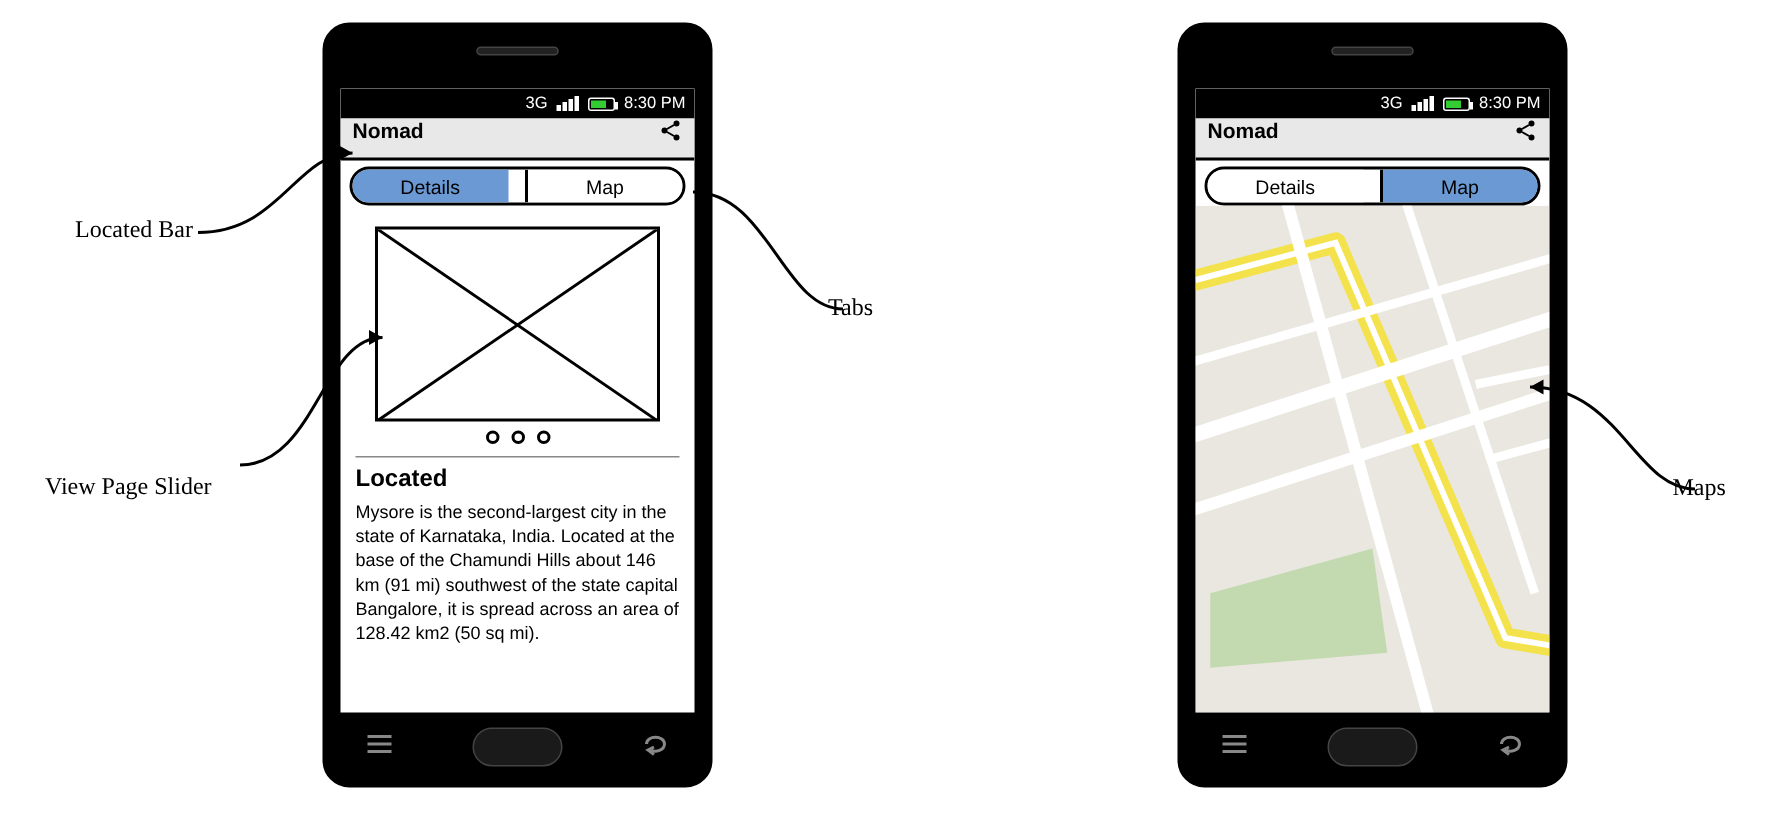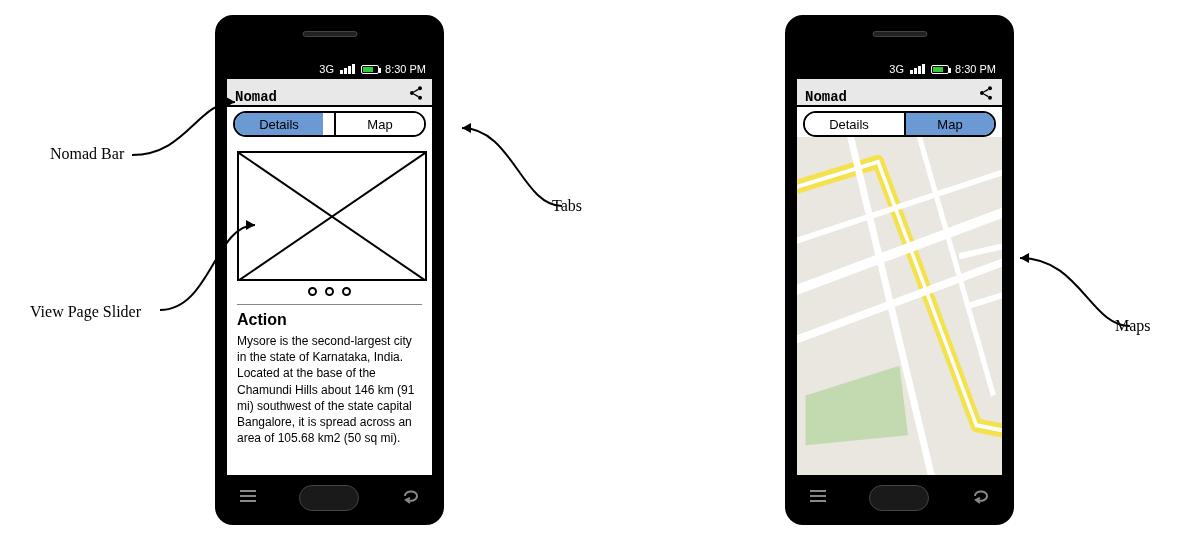--- a/index.html
+++ b/index.html
@@ -6,21 +6,21 @@
     body {
       font-family: "Comic Sans MS", "Segoe Script", cursive, sans-serif;
       background: #fff;
       width: 1181px;
       height: 543px;
       position: relative;
     }
 
     .phone {
       position: absolute;
-      width: 229px;
+      width: 260px;
       height: 510px;
       background: #000;
       border-radius: 18px;
       border: 2px solid #000;
     }
     .phone-left { left: 215px; top: 15px; }
     .phone-right { left: 785px; top: 15px; }
 
     .speaker {
       position: absolute;
@@ -79,25 +79,24 @@
     }
     .status-bar .bars span:nth-child(1){height:4px;}
     .status-bar .bars span:nth-child(2){height:6px;}
     .status-bar .bars span:nth-child(3){height:8px;}
     .status-bar .bars span:nth-child(4){height:10px;}
 
     .action-bar {
       background: #e8e8e8;
       border-bottom: 2px solid #000;
       height: 28px;
-      display:flex; align-items:flex-end; justify-content:space-between;
+      display:flex; align-items:flex-start; justify-content:space-between;
       padding: 0 8px;
       font-weight: bold;
       font-size: 14px;
-      font-family: Liberation Mono, monospace;
     }
     .share-icon { width:16px; height:16px; }
 
     .tabs {
       display:flex;
       height: 26px;
       border: 2px solid #000;
       margin: 4px 6px;
       border-radius: 13px;
       overflow:hidden;
@@ -161,21 +160,21 @@
       overflow:hidden;
     }
 
     
     .anno {
       position:absolute;
       font-size: 16px;
       font-family: "Comic Sans MS", cursive;
     }
     .anno-actionbar { left: 50px; top: 145px; }
-    .anno-viewpager { left: 30px; top: 303px; }
+    .anno-viewpager { left: 30px; top: 316px; }
     .anno-tabs { left: 552px; top: 197px; }
     .anno-maps { left: 1115px; top: 317px; }
 
     .arrow { position:absolute; pointer-events:none; }
   </style>
 </head>
 <body>
 
 <div class="phone phone-left">
   <div class="speaker"></div>
@@ -220,22 +219,22 @@
           <line x1="0" y1="0" x2="190" y2="130" stroke="#000" stroke-width="2"></line>
           <line x1="190" y1="0" x2="0" y2="130" stroke="#000" stroke-width="2"></line>
         </svg>
       </div>
       <div class="dots">
         <span class="dot"></span>
         <span class="dot"></span>
         <span class="dot"></span>
       </div>
       <div class="divider"></div>
-      <div class="title">Action</div>
-      <div class="body-text">Mysore is the second-largest city in the state of Karnataka, India. Located at the base of the Chamundi Hills about 146 km (91 mi) southwest of the state capital Bangalore, it is spread across an area of 105.68 km2 (50 sq mi).</div>
+      <div class="title">Located</div>
+      <div class="body-text">Mysore is the second-largest city in the state of Karnataka, India. Located at the base of the Chamundi Hills about 146 km (91 mi) southwest of the state capital Bangalore, it is spread across an area of 128.42 km2 (50 sq mi).</div>
     </div>
   </div>
 
   <div class="nav-bar">
     <span>
       <svg width="20" height="16" viewBox="0 0 20 16">
           <line x1="2" y1="3" x2="18" y2="3" stroke="#888" stroke-width="2"></line>
           <line x1="2" y1="8" x2="18" y2="8" stroke="#888" stroke-width="2"></line>
           <line x1="2" y1="13" x2="18" y2="13" stroke="#888" stroke-width="2"></line>
         </svg>
@@ -319,21 +318,21 @@
     <span class="nav-home"></span>
     <span>
       <svg width="20" height="18" viewBox="0 0 20 18">
           <path d="M4 9 C 4 3, 16 3, 16 9 C 16 13, 10 15, 7 13" fill="none" stroke="#888" stroke-width="2"></path>
           <polyline points="9,16 5,13 9,11" fill="none" stroke="#888" stroke-width="2"></polyline>
         </svg>
     </span>
   </div>
 </div>
 
-<div class="anno anno-actionbar">Nomad Bar</div>
+<div class="anno anno-actionbar">Located Bar</div>
 <div class="anno anno-viewpager">View Page Slider</div>
 <div class="anno anno-tabs">Tabs</div>
 <div class="anno anno-maps">Maps</div>
 
 <svg class="arrow" style="left:127px; top:87px;" width="120" height="80">
   <path d="M5,68 C60,68 70,15 108,15" fill="none" stroke="#000" stroke-width="2"></path>
   <polygon points="108,15 99,10 99,20" fill="#000"></polygon>
 </svg>
 
 <svg class="arrow" style="left:155px; top:210px;" width="110" height="110">

